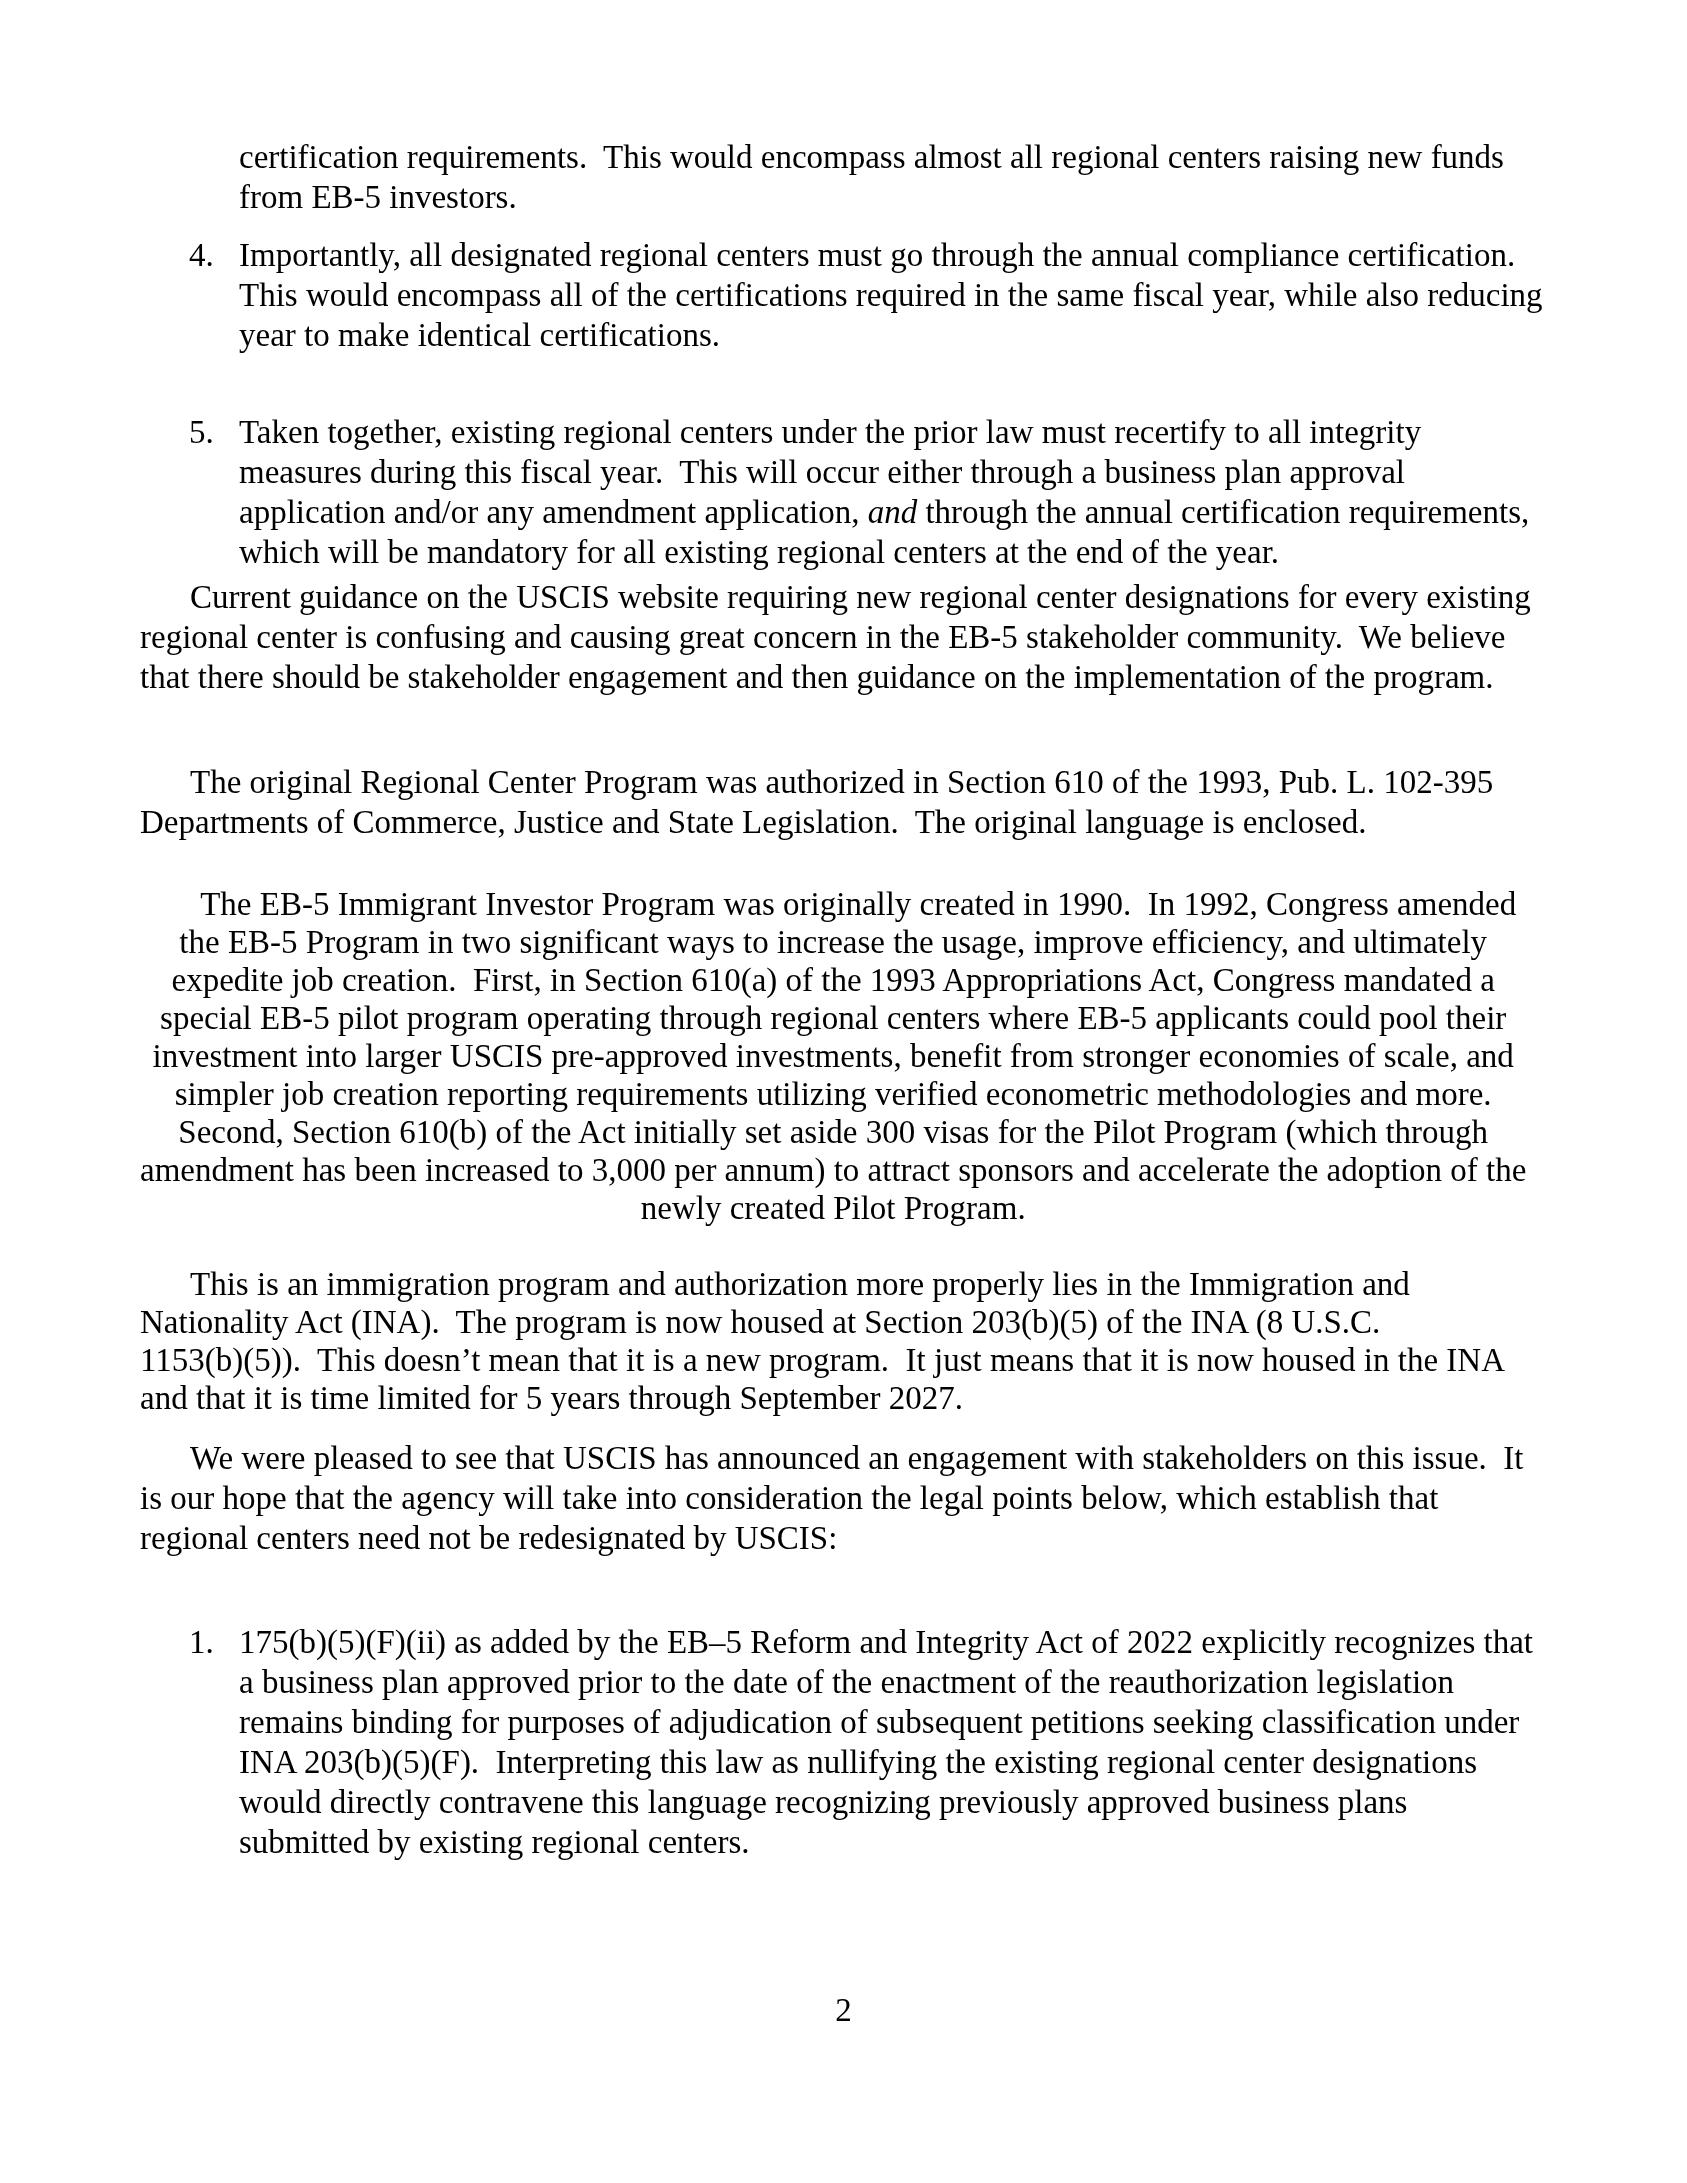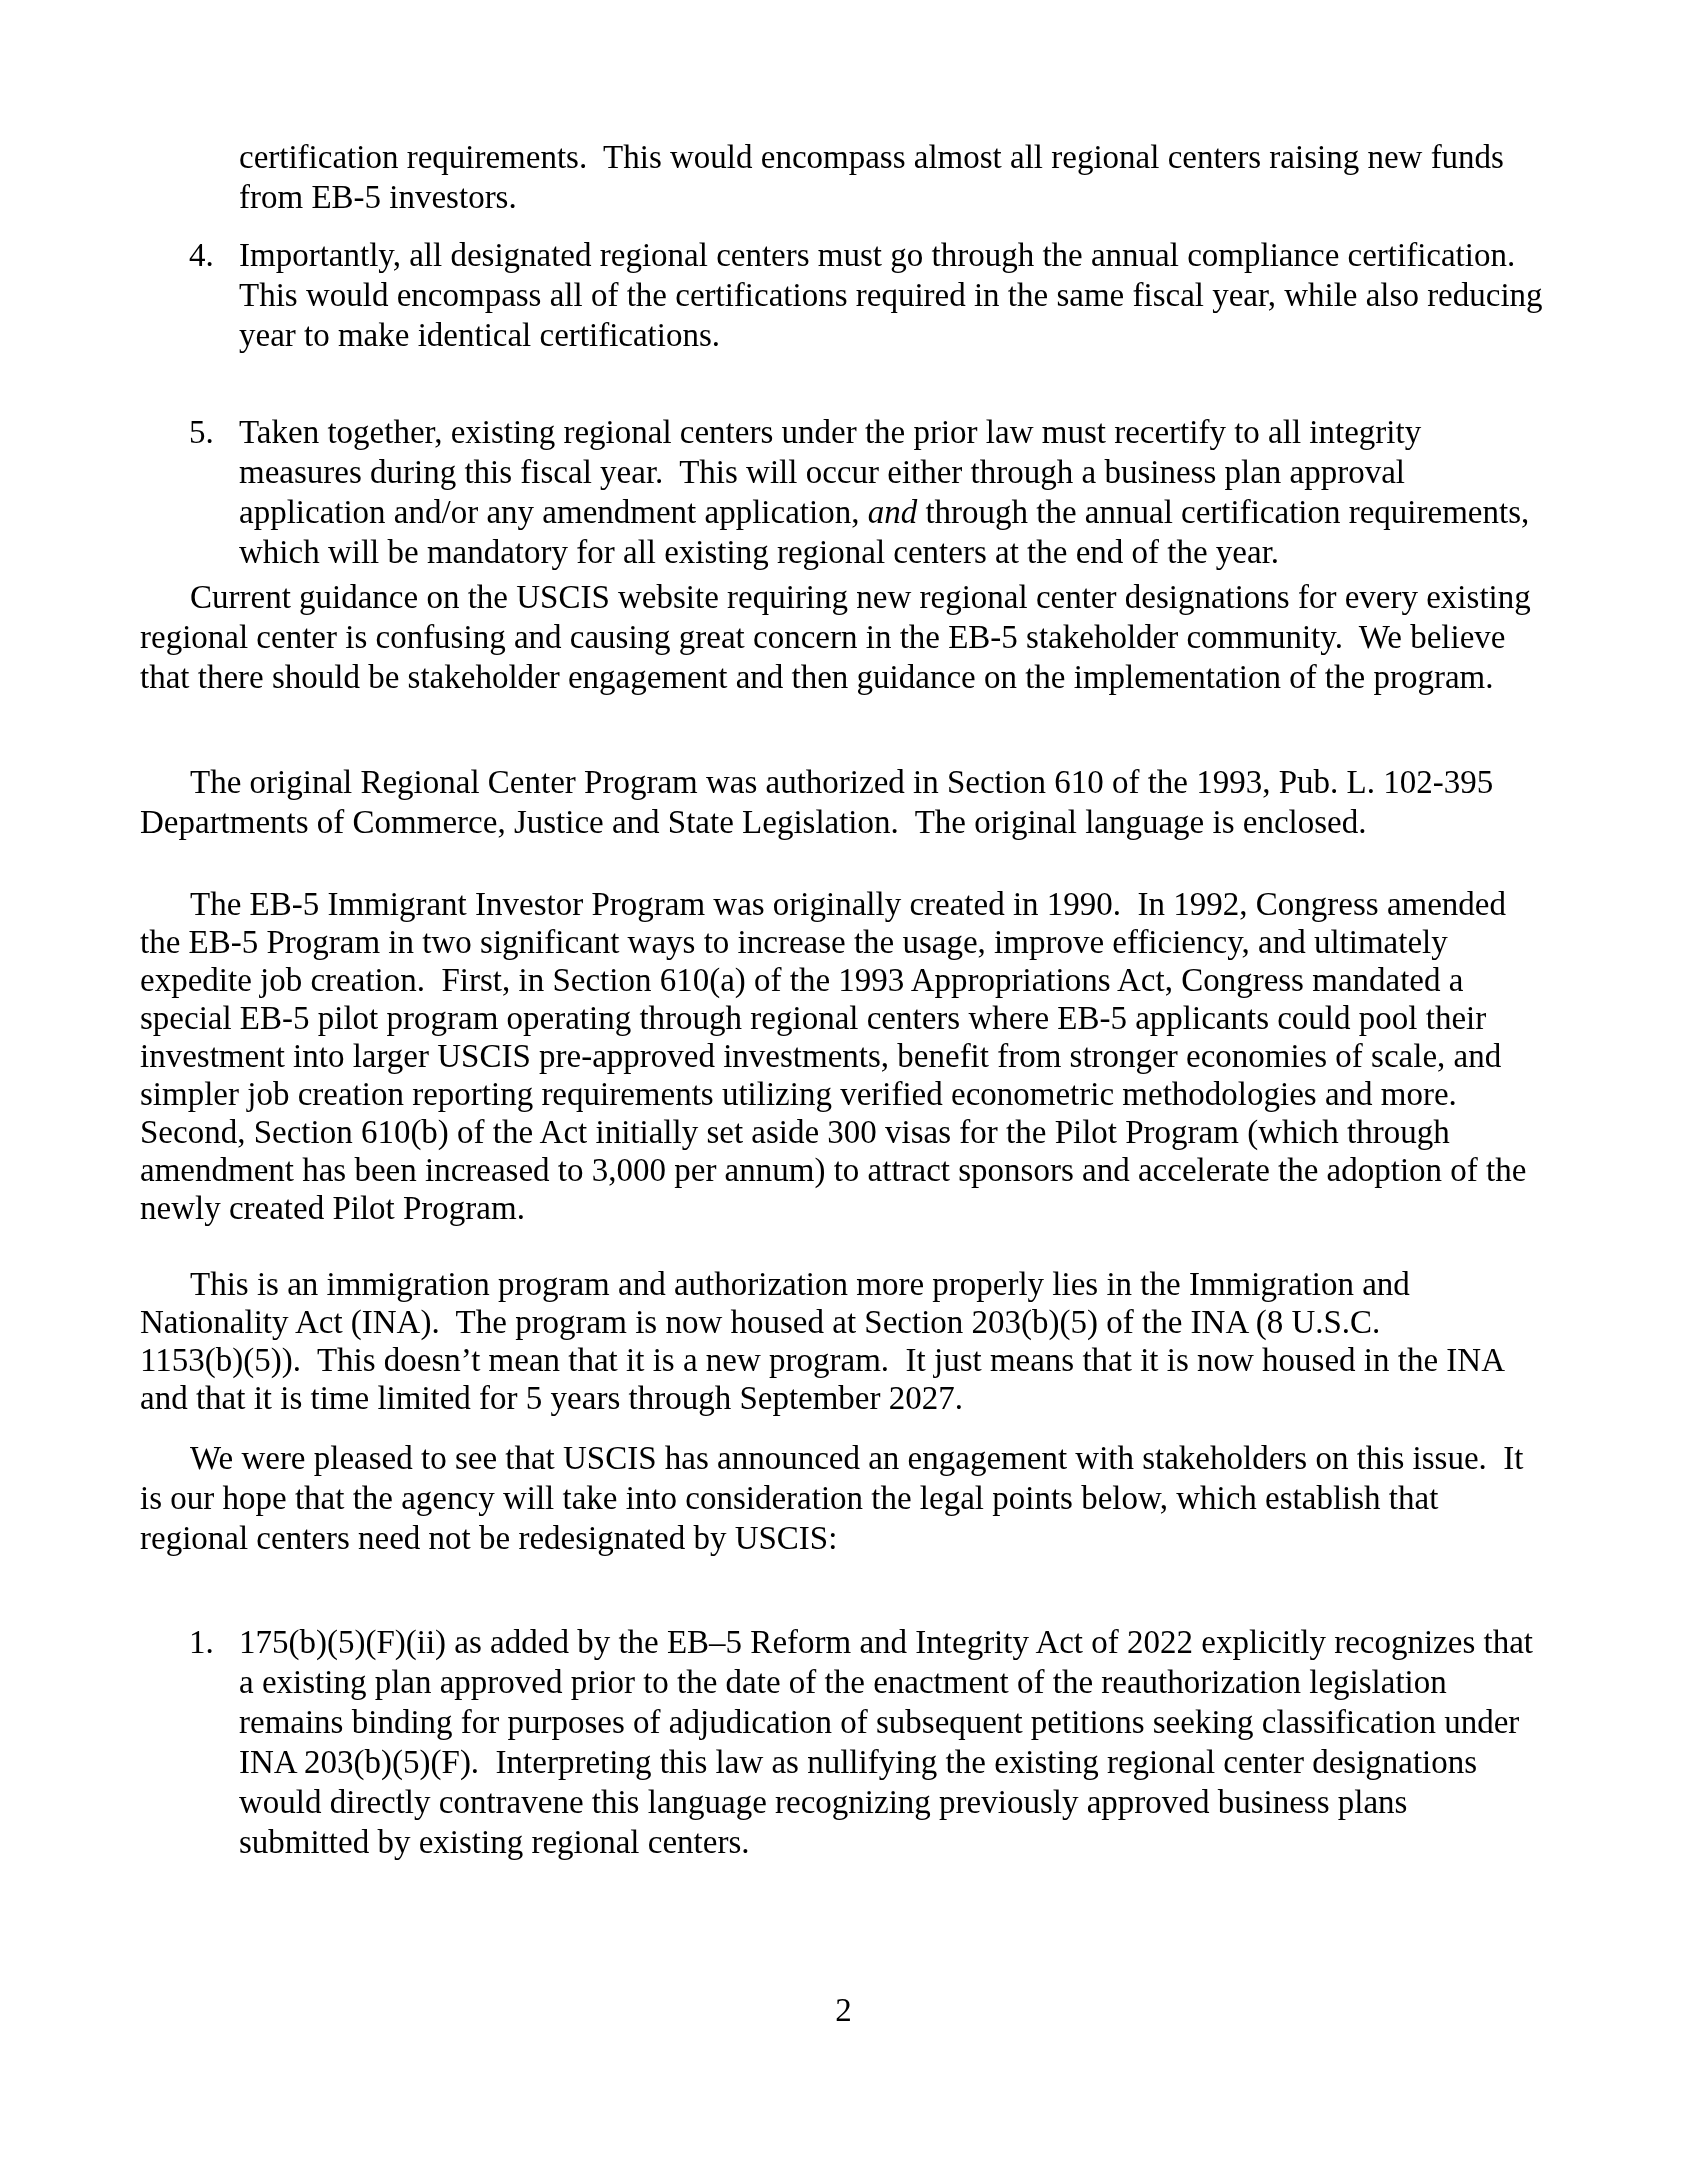--- a/index.html
+++ b/index.html
@@ -39,21 +39,21 @@
   }
   .para-block { left: 140px; }
   .para-block .line.first { padding-left: 50px; }
 
   
   #blk-item3-cont { top: 137px; }
   #blk-item4 { top: 235px; }
   #blk-item5 { top: 412px; }
   #blk-p1 { top: 577px; line-height: 40px; }
   #blk-p2 { top: 762px; line-height: 40px; }
-  #blk-p3 { top: 885px; line-height: 38px; }
+  #blk-p3 { top: 885px; line-height: 38px; text-align: center; }
   #blk-p4 { top: 1265px; line-height: 38px; }
   #blk-p5 { top: 1438px; line-height: 40px; }
   #blk-item1 { top: 1622px; }
 
   .page-number {
     position: absolute;
     top: 1990px;
     left: 0;
     width: 1687px;
     text-align: center;
@@ -119,21 +119,21 @@
 
   <div class="block para-block" id="blk-p5">
       <span class="line first"><span>We were pleased to see that USCIS has announced an engagement with stakeholders on this issue.  It</span></span>
       <span class="line"><span>is our hope that the agency will take into consideration the legal points below, which establish that</span></span>
       <span class="line"><span>regional centers need not be redesignated by USCIS:</span></span>
     </div>
 
   <div class="block list-block" id="blk-item1">
     <span class="list-num">1.</span>
       <span class="line"><span>175(b)(5)(F)(ii) as added by the EB–5 Reform and Integrity Act of 2022 explicitly recognizes that</span></span>
-      <span class="line"><span>a existing plan approved prior to the date of the enactment of the reauthorization legislation</span></span>
+      <span class="line"><span>a business plan approved prior to the date of the enactment of the reauthorization legislation</span></span>
       <span class="line"><span>remains binding for purposes of adjudication of subsequent petitions seeking classification under</span></span>
       <span class="line"><span>INA 203(b)(5)(F).  Interpreting this law as nullifying the existing regional center designations</span></span>
       <span class="line"><span>would directly contravene this language recognizing previously approved business plans</span></span>
       <span class="line"><span>submitted by existing regional centers.</span></span>
     </div>
 
   <div class="page-number">2</div>
 </div>
 
 

